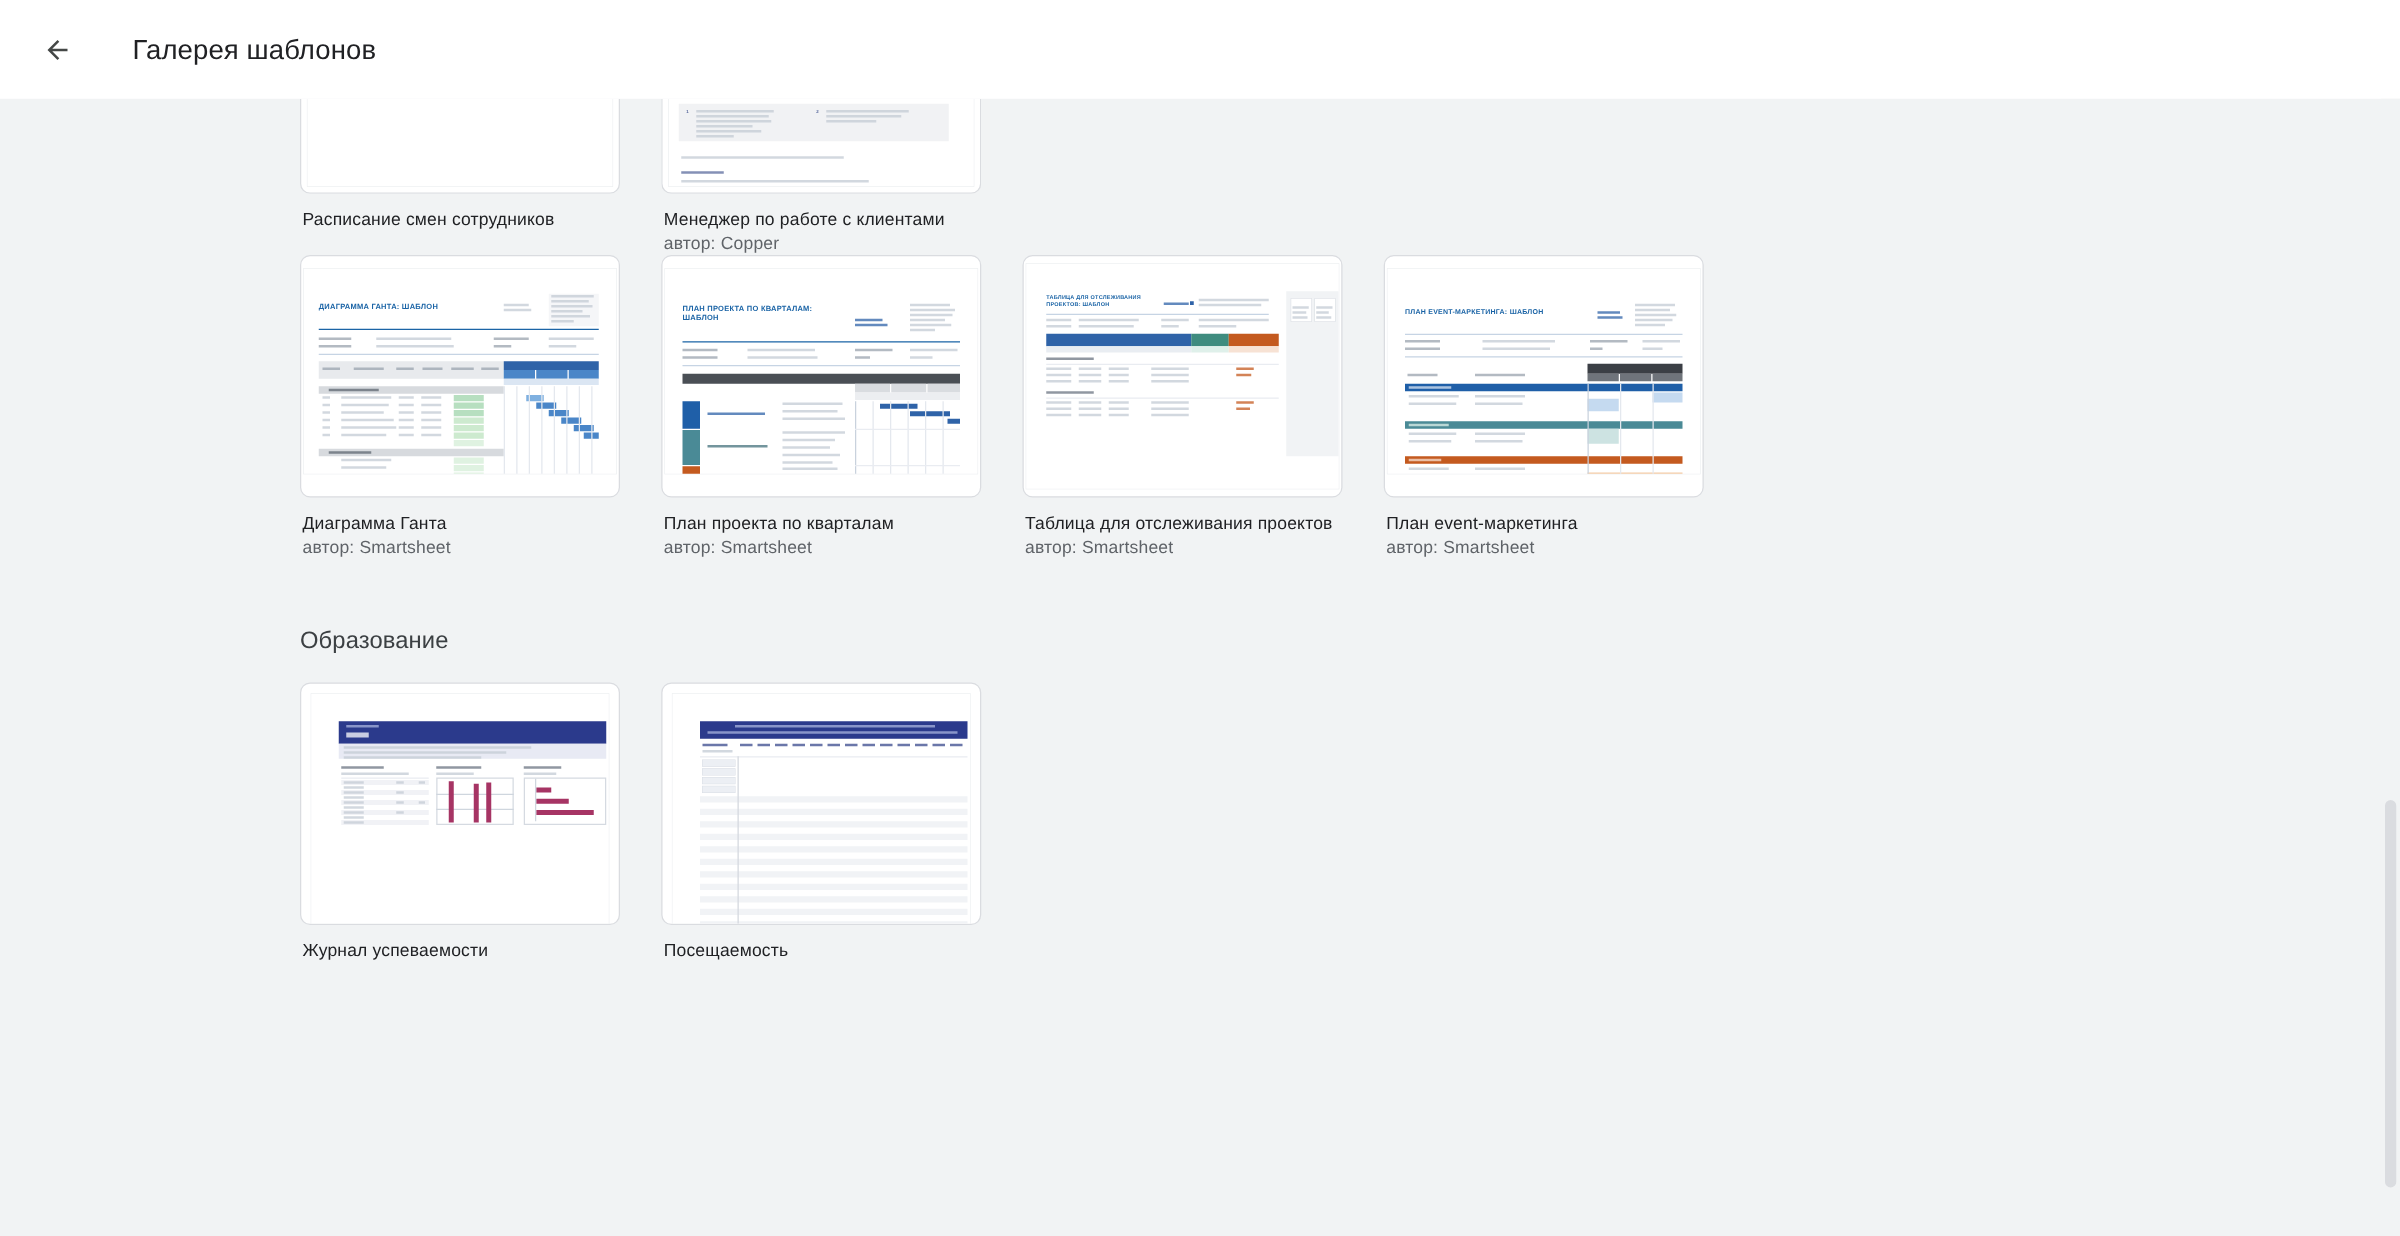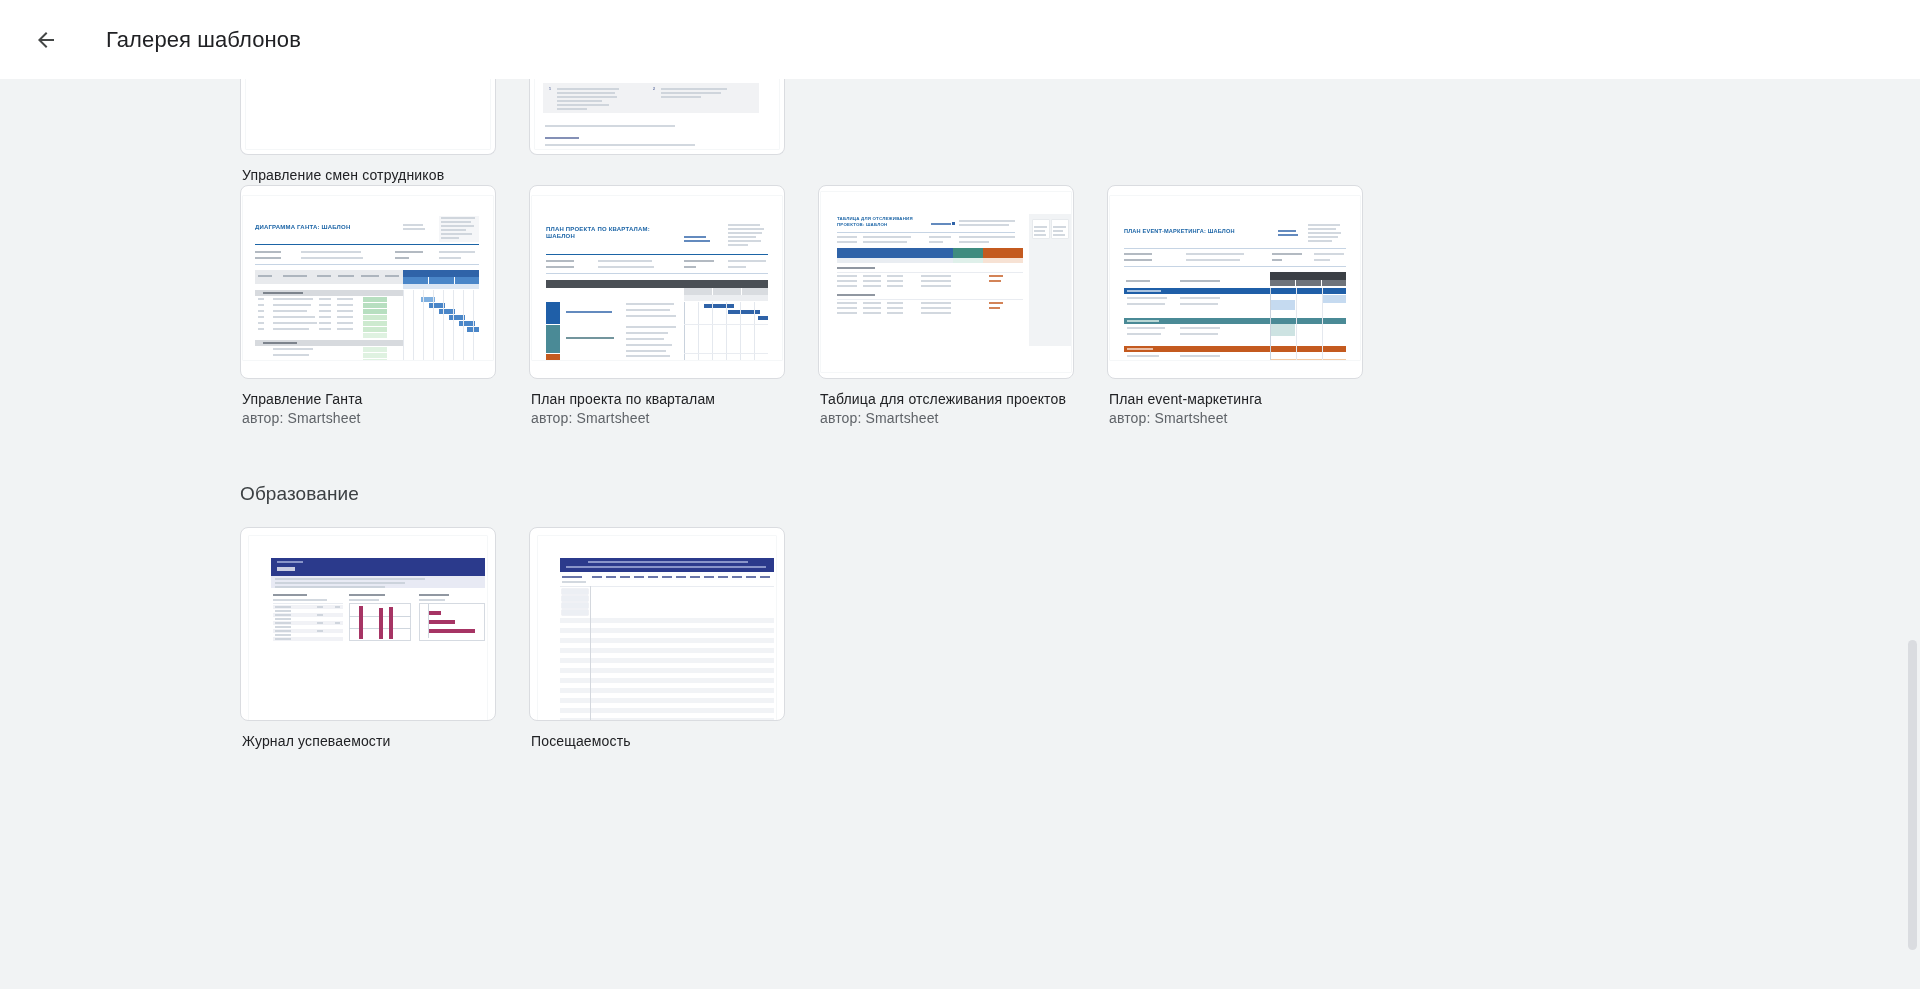--- a/index.html
+++ b/index.html
@@ -166,21 +166,21 @@
 
     <div class="row" style="padding-top:0;">
 
       <div class="card">
         <div class="thumb thumb-cut">
           <div class="thumb-clip">
             <div class="doc"></div>
           </div>
         </div>
         <div class="card-meta">
-          <div class="card-title">Управление смен сотрудников</div>
+          <div class="card-title">Расписание смен сотрудников</div>
           <div class="card-author"></div>
         </div>
       </div>
 
       <div class="card">
         <div class="thumb thumb-cut">
           <div class="thumb-clip">
             <div class="doc">
 
               <div class="instr-band" style="left:8px; top:122px; width:216px; height:30px; background:#f1f2f4;"></div>
@@ -195,20 +195,24 @@
               <div class="lbl lt" style="left:126px; top:127px; width:66px;"></div>
               <div class="lbl lt" style="left:126px; top:131px; width:60px;"></div>
               <div class="lbl lt" style="left:126px; top:135px; width:40px;"></div>
 
               <div class="lbl lt" style="left:10px; top:164px; width:130px;"></div>
               <div class="lbl" style="left:10px; top:176px; width:34px; background:#5b6b9e;"></div>
               <div class="lbl lt" style="left:10px; top:183px; width:150px;"></div>
 
             </div>
           </div>
+        </div>
+        <div class="card-meta">
+          <div class="card-title">Менеджер по работе с клиентами</div>
+          <div class="card-author">автор: Copper</div>
         </div>
       </div>
     </div>
 
 
     <div class="row">
 
       <div class="card">
         <div class="thumb">
           <div class="thumb-clip">
@@ -304,21 +308,21 @@
               <div class="grid-v" style="left:180px; top:94px; height:78px;"></div>
               <div class="grid-v" style="left:190px; top:94px; height:78px;"></div>
               <div class="grid-v" style="left:200px; top:94px; height:78px;"></div>
               <div class="grid-v" style="left:210px; top:94px; height:78px;"></div>
               <div class="grid-v" style="left:220px; top:94px; height:78px;"></div>
               <div class="grid-v" style="left:230px; top:94px; height:78px;"></div>
             </div>
           </div>
         </div>
         <div class="card-meta">
-          <div class="card-title">Управление Ганта</div>
+          <div class="card-title">Диаграмма Ганта</div>
           <div class="card-author">автор: Smartsheet</div>
         </div>
       </div>
 
       <div class="card">
         <div class="thumb">
           <div class="thumb-clip">
             <div class="doc doc-wide">
               <div class="t-title sm" style="left:14px; top:30px; width:110px;">ПЛАН ПРОЕКТА ПО КВАРТАЛАМ: ШАБЛОН</div>
               <div class="lbl" style="left:152px; top:40px; width:22px; background:#2f63a8;"></div>

